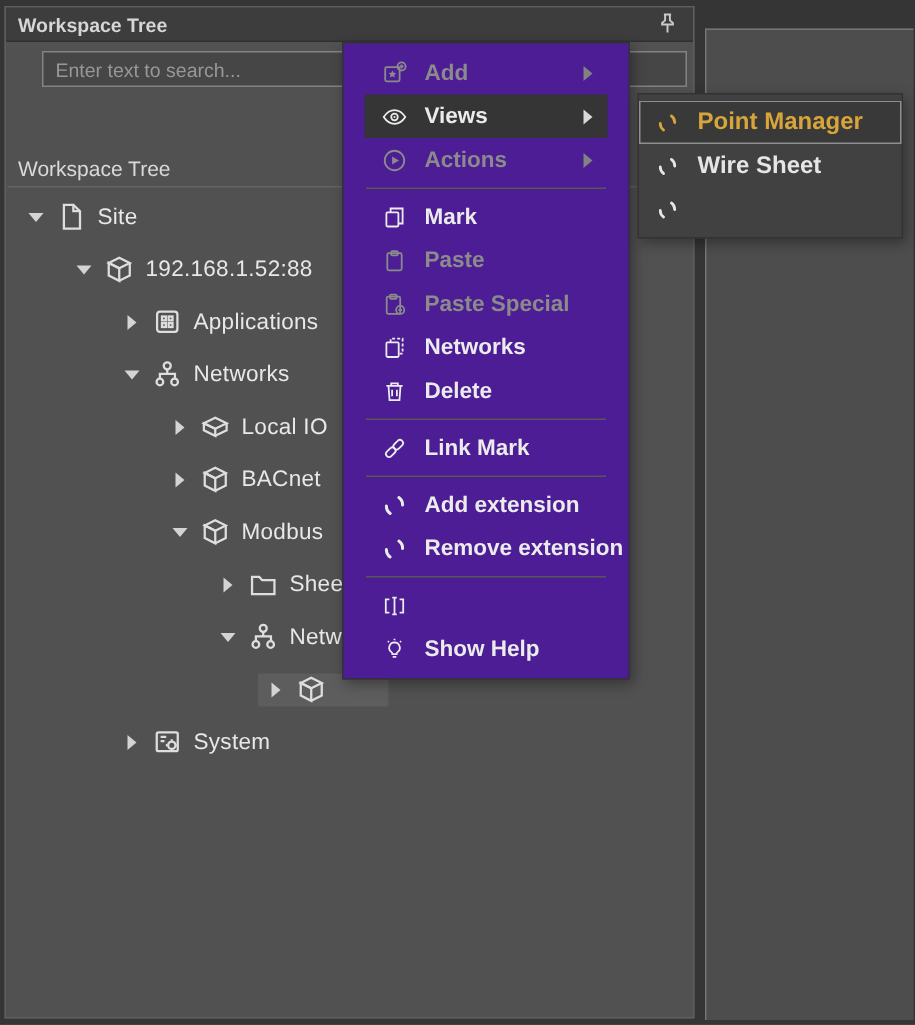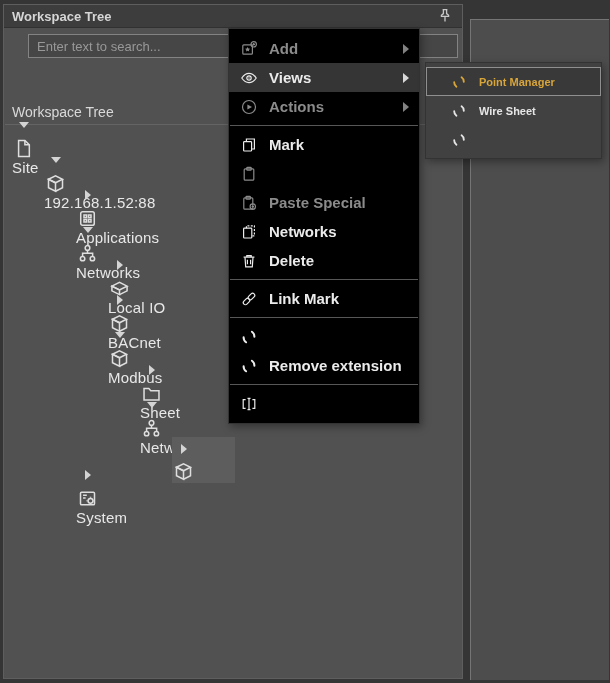--- a/index.html
+++ b/index.html
@@ -32,37 +32,37 @@
   .sectiondivider{
     position:absolute;left:1px;top:119px;width:456px;height:1px;background:#646464;
   }
   
   .tree{position:absolute;left:0;top:122px;right:2px;}
   .trow{
     height:35px;display:flex;align-items:center;
     padding-left:calc(8px + var(--lvl)*32px);
     color:#e8e8e8;font-size:15px;white-space:nowrap;cursor:default;
   }
-  .row-core{display:flex;flex-direction:column;}
+  .row-core{display:flex;align-items:center;}
   .trow.selected .row-core{background:#5d5d5d;padding-right:34px;}
   .arrow{width:24px;display:flex;align-items:center;justify-content:center;flex:0 0 24px;}
   .tri-d{width:0;height:0;border-left:5px solid transparent;border-right:5px solid transparent;border-top:6px solid #d4d4d4;}
   .tri-r{width:0;height:0;border-top:5px solid transparent;border-bottom:5px solid transparent;border-left:6px solid #d4d4d4;}
   .ticon{width:22px;height:22px;margin-right:7px;color:#dedede;display:flex;align-items:center;justify-content:center;flex:0 0 22px;}
   .ticon svg{width:21px;height:21px;}
   .tlabel{letter-spacing:.2px;}
   
   .right-panel{
     position:absolute;left:470px;top:19px;width:139px;height:661px;box-sizing:border-box;
     background:#4d4d4d;border-top:1px solid #757575;border-left:1px solid #757575;
   }
   
   .cmenu{
     position:absolute;left:228px;top:28px;width:192px;box-sizing:border-box;
-    background:#000000;border:1px solid #333333;padding:5px 0;z-index:10;
+    background:#4c1d95;border:1px solid #333333;padding:5px 14px;z-index:10;
     box-shadow:2px 3px 8px rgba(0,0,0,.35);
   }
   .mitem{
     height:29px;display:flex;align-items:center;padding:0 10px;
     color:#ebebeb;font-size:15px;font-weight:600;cursor:pointer;
   }
   .mitem.active{background:#353535;}
   .mitem.dis{color:#8b8b8b;cursor:default;}
   .micon{width:19px;height:19px;margin-right:11px;display:flex;align-items:center;justify-content:center;flex:0 0 19px;}
   .micon svg{width:18px;height:18px;}
@@ -70,22 +70,22 @@
   .msub{width:0;height:0;border-top:5px solid transparent;border-bottom:5px solid transparent;border-left:6px solid #d8d8d8;margin-left:6px;}
   .mitem.dis .msub{border-left-color:#828282;}
   .msep{height:1px;background:#575757;margin:4px 1px;}
   
   .smenu{
     position:absolute;left:425px;top:62px;width:177px;box-sizing:border-box;
     background:#414141;border:1px solid #333333;padding:4px 0;z-index:11;
     box-shadow:2px 3px 8px rgba(0,0,0,.35);
   }
   .sitem{
-    height:29px;display:flex;align-items:center;padding:0 24px;
-    color:#e6e6e6;font-size:11px;font-weight:600;cursor:pointer;
+    height:29px;display:flex;align-items:center;padding:0 10px;
+    color:#e6e6e6;font-size:16px;font-weight:600;cursor:pointer;
   }
   .sitem.selected{
     background:#393939;color:#d8a53a;
     box-shadow:inset 0 0 0 1px #8f8f8f;
   }
   .sicon{width:17px;height:17px;margin-right:12px;display:flex;align-items:center;justify-content:center;flex:0 0 17px;}
   .sicon svg{width:16px;height:16px;}
 </style>
 </head>
 <body>
@@ -341,20 +341,21 @@
     <span class="mlabel">Mark</span>
   </div>
 
   <div class="mitem dis">
     <span class="micon">
       <svg viewBox="0 0 18 18" stroke="currentColor" stroke-width="1.2" fill="none">
         <rect x="4.2" y="3.8" width="9.6" height="11.4" rx="1"></rect>
           <rect x="6.8" y="2.4" width="4.4" height="2.8" rx=".7"></rect>
       </svg>
     </span>
+    <span class="mlabel">Paste</span>
   </div>
 
   <div class="mitem dis">
     <span class="micon">
       <svg viewBox="0 0 18 18" stroke="currentColor" stroke-width="1.2" fill="none">
         <rect x="3.8" y="3.8" width="9" height="11.4" rx="1"></rect>
           <rect x="6" y="2.4" width="4.4" height="2.8" rx=".7"></rect>
         <circle cx="12.8" cy="12.6" r="2.7"></circle>
           <path d="M11.6 12.6h2.4"></path>
       </svg>
@@ -400,20 +401,21 @@
 
   <div class="msep"></div>
 
   <div class="mitem">
     <span class="micon">
       <svg viewBox="0 0 18 18" stroke="currentColor" stroke-width="2" fill="none" stroke-linecap="round">
         <path d="M11.9 3.7a5.9 5.9 0 0 1 2.5 5"></path>
           <path d="M6.1 14.3a5.9 5.9 0 0 1-2.5-5"></path>
       </svg>
     </span>
+    <span class="mlabel">Add extension</span>
   </div>
 
   <div class="mitem">
     <span class="micon">
       <svg viewBox="0 0 18 18" stroke="currentColor" stroke-width="2" fill="none" stroke-linecap="round">
         <path d="M11.9 3.7a5.9 5.9 0 0 1 2.5 5"></path>
           <path d="M6.1 14.3a5.9 5.9 0 0 1-2.5-5"></path>
       </svg>
     </span>
     <span class="mlabel">Remove extension</span>
@@ -422,20 +424,29 @@
   <div class="msep"></div>
 
   <div class="mitem">
     <span class="micon">
       <svg viewBox="0 0 18 18" stroke="currentColor" stroke-width="1.2" fill="none">
         <path d="M5.6 4.6H3.2v8.8h2.4M12.4 4.6h2.4v8.8h-2.4M9 3.4v11.2M7.5 3.4h3M7.5 14.6h3"></path>
       </svg>
     </span>
   </div>
 
+  <div class="mitem">
+    <span class="micon">
+      <svg viewBox="0 0 18 18" stroke="currentColor" stroke-width="1.2" fill="none">
+        <path d="M9 4.2a3.6 3.6 0 0 1 2.2 6.4c-.5.4-.8.9-.8 1.5H7.6c0-.6-.3-1.1-.8-1.5A3.6 3.6 0 0 1 9 4.2Z"></path>
+        <path d="M7.8 13.9h2.4M9 1.8v1M4.6 3.4l.7.7M13.4 3.4l-.7.7"></path>
+      </svg>
+    </span>
+    <span class="mlabel">Show Help</span>
+  </div>
 
 </div>
 
 <div class="smenu">
 
   <div class="sitem selected">
     <span class="sicon">
       <svg viewBox="0 0 18 18" stroke="currentColor" stroke-width="2.1" fill="none" stroke-linecap="round">
         <path d="M11.9 3.7a5.9 5.9 0 0 1 2.5 5"></path>
           <path d="M6.1 14.3a5.9 5.9 0 0 1-2.5-5"></path>

